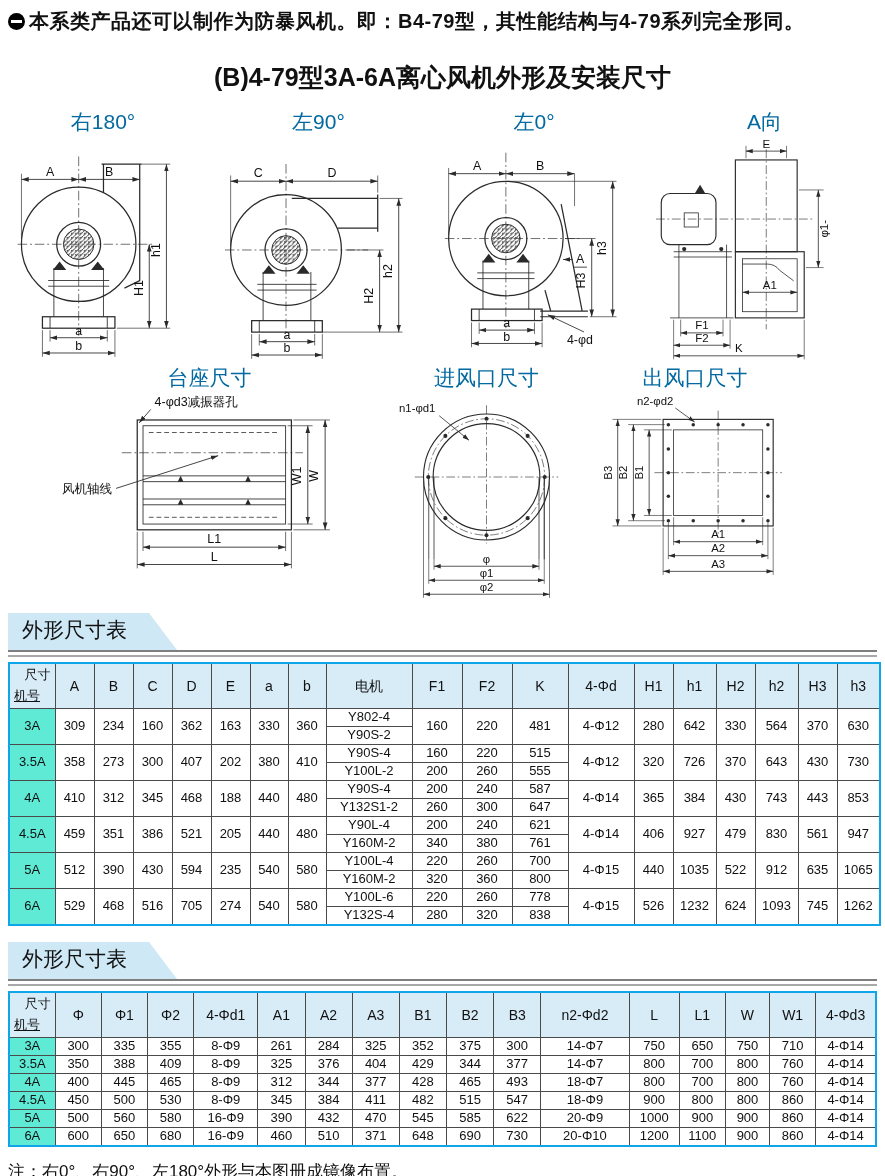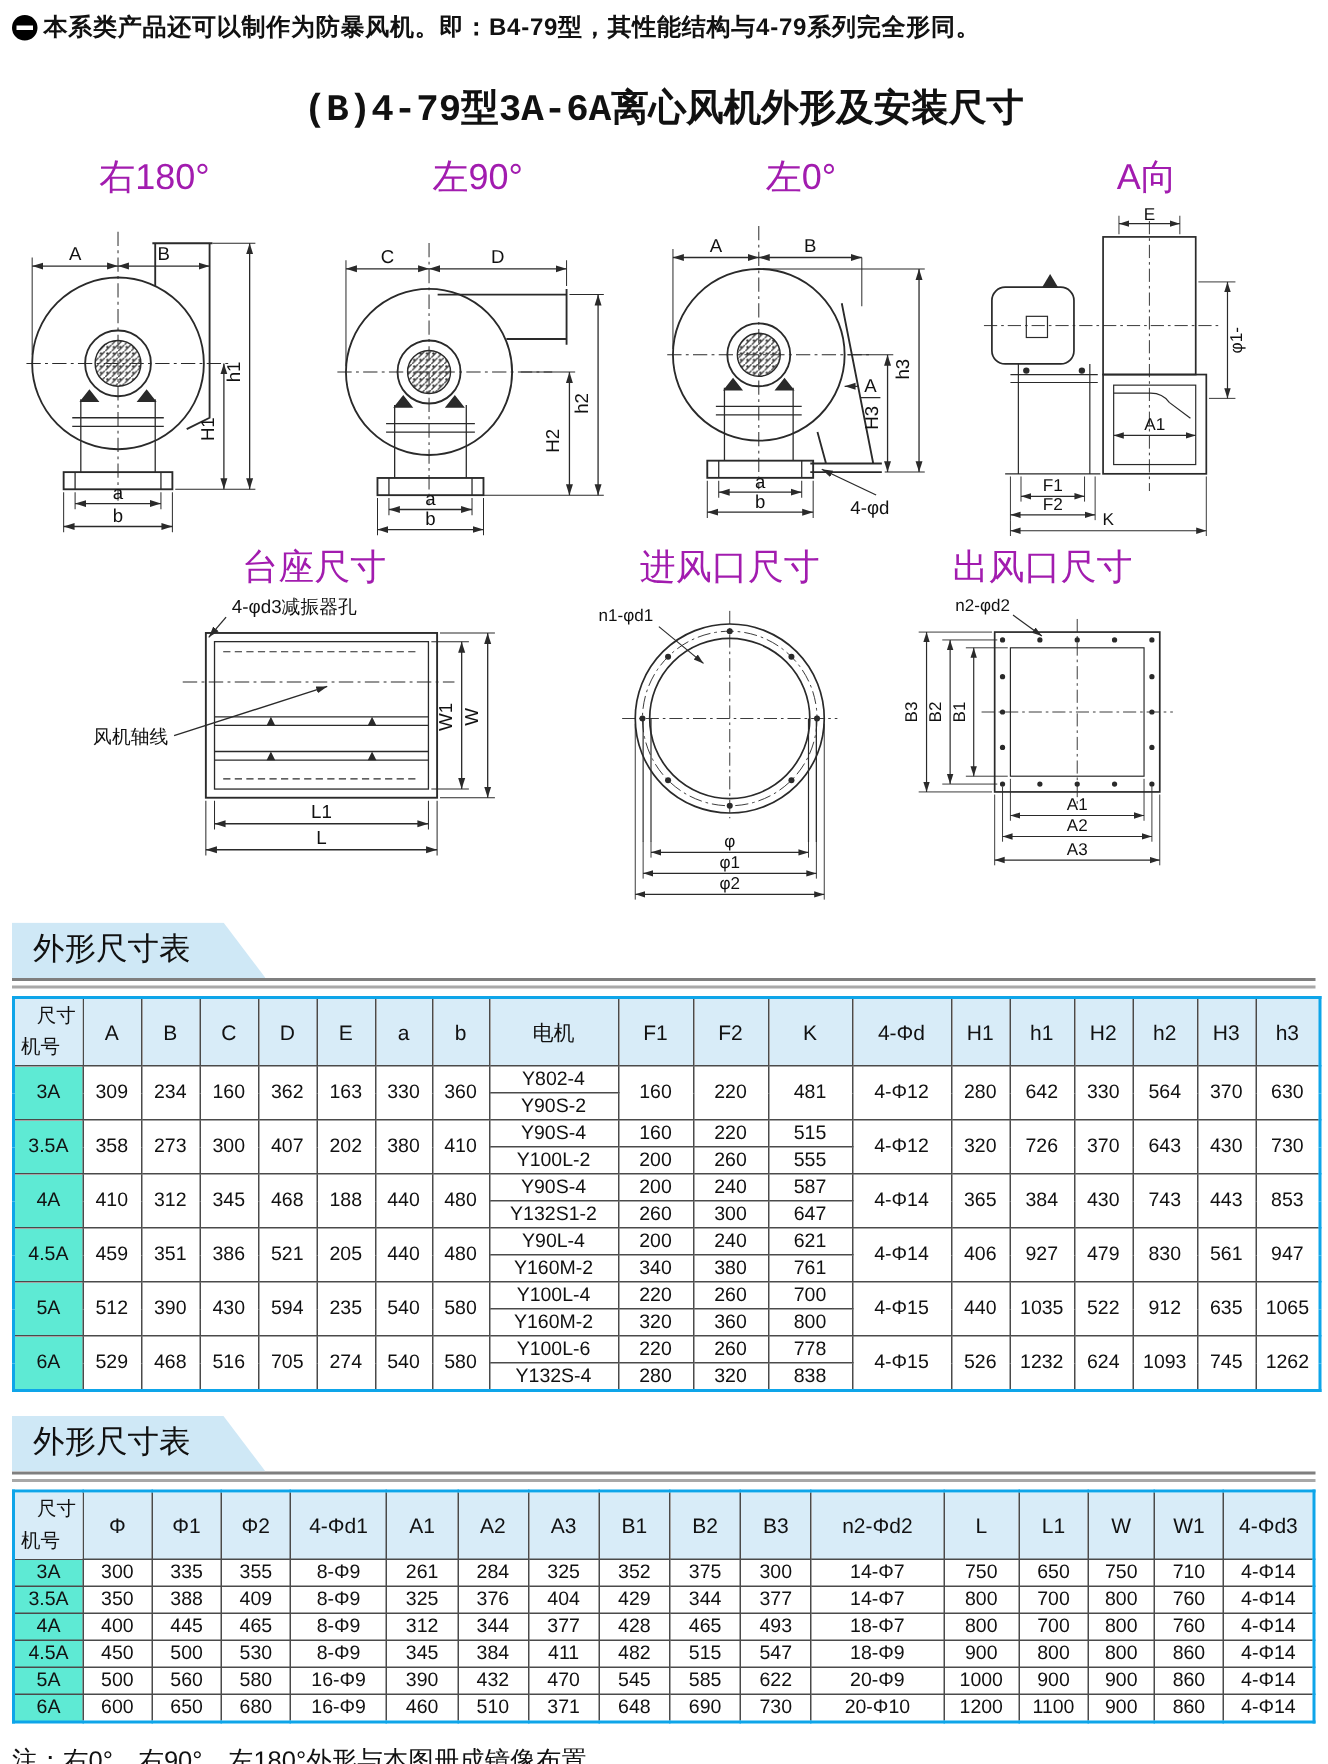--- a/index.html
+++ b/index.html
@@ -1,28 +1,28 @@
 <!DOCTYPE html>
 <html><head>
 <meta charset="utf-8">
 <style>
   html,body{margin:0;padding:0;background:#fff;}
   .page{width:885px;height:1176px;overflow:hidden;background:#fff;color:#111;
         font-family:"Liberation Sans","DejaVu Sans",sans-serif;position:relative;}
   
-  .top-note{margin:8px 8px 0 8px;font-size:16px;font-weight:bold;letter-spacing:0.5px;display:flex;align-items:center;}
+  .top-note{margin:8px 8px 0 8px;font-size:20px;font-weight:bold;letter-spacing:0.5px;display:flex;align-items:center;}
   .bullet{width:17px;height:17px;border-radius:50%;background:#000;display:inline-block;position:relative;margin-right:4px;flex:0 0 auto;}
   .bullet::after{content:"";position:absolute;left:3px;right:3px;top:7px;height:3px;background:#fff;}
-  .doc-title{text-align:center;font-size:25px;font-weight:bold;margin:26px 0 0 0;font-family:Liberation Mono, monospace;}
+  .doc-title{text-align:center;font-size:25px;font-weight:bold;margin:26px 0 0 0;}
   
   .figrow{display:flex;align-items:flex-start;}
   .figrow1{margin:14px 10px 0 10px;justify-content:space-between;}
   .figrow2{margin:2px 0 0 60px;}
   .fig{display:flex;flex-direction:column;align-items:center;}
-  .fig-title{font-size:24px;color:#a21caf;margin-bottom:1px;}
+  .fig-title{font-size:21px;color:#0369a1;margin-bottom:1px;}
   
   svg{display:block;}
   svg text{font-family:"Liberation Sans","DejaVu Sans",sans-serif;font-size:13px;fill:#111;}
   .lbl{text-anchor:middle;}
   .ol{fill:none;stroke:#2a2a2a;stroke-width:1.3;}
   .tl{fill:none;stroke:#2a2a2a;stroke-width:0.9;}
   .cl{fill:none;stroke:#2a2a2a;stroke-width:0.7;stroke-dasharray:10 3 2 3;}
   .dsh{fill:none;stroke:#2a2a2a;stroke-width:0.8;stroke-dasharray:5 3;}
   .dim{stroke:#2a2a2a;stroke-width:0.9;fill:none;}
   .ext{stroke:#2a2a2a;stroke-width:0.7;}
@@ -34,21 +34,21 @@
   .section-rule{height:3px;border-top:2px solid #7f7f7f;border-bottom:2px solid #a8a8a8;margin-right:8px;}
   
   table.t{border-collapse:collapse;table-layout:fixed;width:869px;margin:5px 0 0 8px;border:2px solid #0ea5e9;}
   table.t th,table.t td{border:1px solid #4a4a4a;text-align:center;vertical-align:middle;
                         font-size:13px;font-weight:normal;padding:0 1px;line-height:1.15;height:17px;overflow:hidden;}
   table.t thead th{background:#d8ecf8;height:44px;font-size:14px;}
   table.t tbody th.model{background:#5eead4;}
   th.corner{position:relative;padding:0;background:#d8ecf8;
             background-image:linear-gradient(to bottom right,transparent calc(50% - 0.7px),#4a4a4a calc(50% - 0.7px),#4a4a4a calc(50% + 0.7px),transparent calc(50% + 0.7px)),linear-gradient(#d8ecf8,#d8ecf8);}
   .c-top{display:block;text-align:right;font-size:13px;padding:2px 3px 0 0;}
-  .c-bot{display:block;text-align:left;font-size:13px;padding:6px 0 2px 3px;}
+  .c-bot{display:block;text-align:left;font-size:13px;padding:6px 0 2px 3px;text-decoration:underline;}
   .bottom-note{margin:13px 0 0 8px;font-size:17px;}
 </style>
 </head>
 <body>
 
 <div class="page">
 
   <svg width="0" height="0" style="position:absolute" aria-hidden="true">
     <defs>
       <marker id="ar" markerWidth="9" markerHeight="8" refX="8.5" refY="3" orient="auto-start-reverse">

